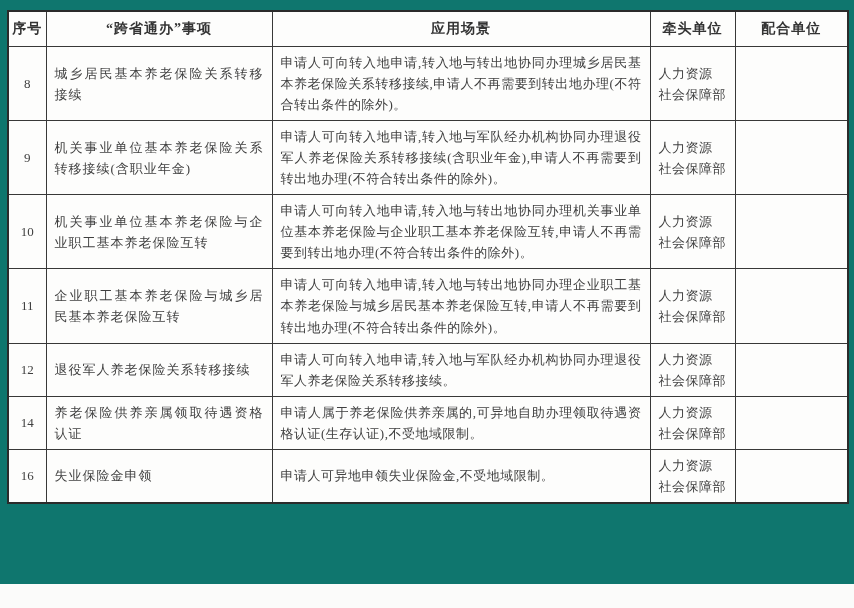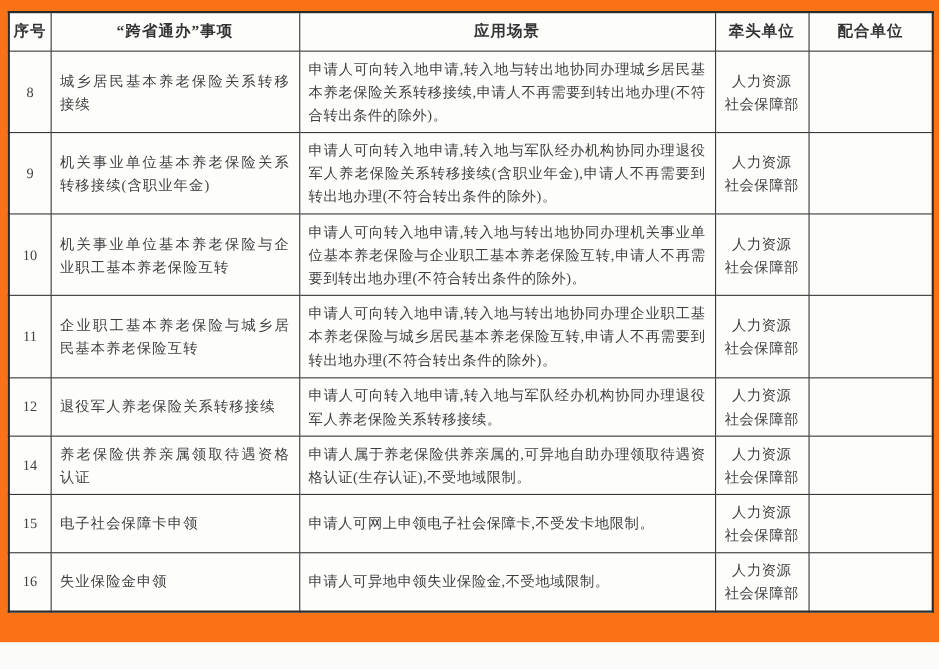--- a/index.html
+++ b/index.html
@@ -7,21 +7,21 @@
     padding: 0;
     background: #fbfbfa;
     font-family: "Liberation Serif", "DejaVu Serif", serif;
     color: #3d3d3d;
   }
   .page {
     width: 854px;
     height: 584px;
     box-sizing: border-box;
     padding: 10px 7px 10px 7px;
-    background: #f97316;
+    background: #0f766e;
   }
   table.gov-table {
     border-collapse: collapse;
     table-layout: fixed;
     width: 840px;
     background: #fdfdfc;
     border: 2px solid #2b2b2b;
   }
   table.gov-table th,
   table.gov-table td {
@@ -51,21 +51,21 @@
   td.c-item {
     text-align: justify;
     letter-spacing: 1px;
     margin-top: 16px;
   }
   td.c-scenario {
     text-align: justify;
     letter-spacing: 0.5px;
   }
   td.c-lead {
-    text-align: center;
+    text-align: left;
     padding: 5px 2px;
     letter-spacing: 0.5px;
   }
   td.c-support {
     text-align: center;
     padding: 5px 2px;
   }
 </style>
 </head>
 <body>
@@ -131,27 +131,20 @@
 
 
   <tr>
     <td class="c-no">14</td>
     <td class="c-item">养老保险供养亲属领取待遇资格认证</td>
     <td class="c-scenario">申请人属于养老保险供养亲属的,可异地自助办理领取待遇资格认证(生存认证),不受地域限制。</td>
     <td class="c-lead">人力资源<br>社会保障部</td>
     <td class="c-support"></td>
   </tr>
 
-  <tr>
-    <td class="c-no">15</td>
-    <td class="c-item">电子社会保障卡申领</td>
-    <td class="c-scenario">申请人可网上申领电子社会保障卡,不受发卡地限制。</td>
-    <td class="c-lead">人力资源<br>社会保障部</td>
-    <td class="c-support"></td>
-  </tr>
 
   <tr>
     <td class="c-no">16</td>
     <td class="c-item">失业保险金申领</td>
     <td class="c-scenario">申请人可异地申领失业保险金,不受地域限制。</td>
     <td class="c-lead">人力资源<br>社会保障部</td>
     <td class="c-support"></td>
   </tr>
 
 </tbody>

